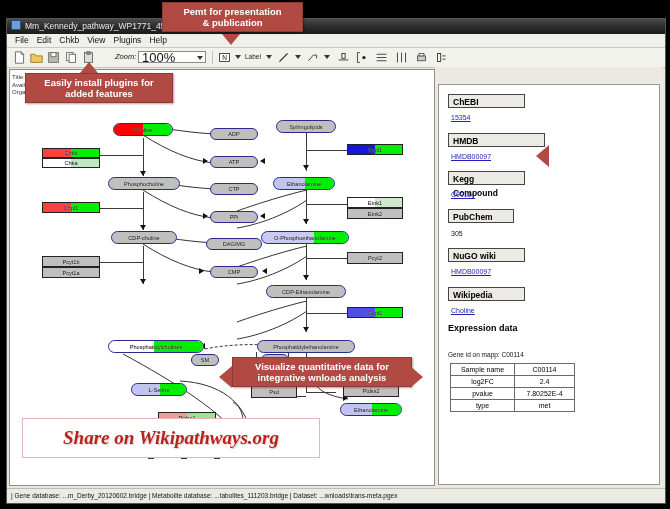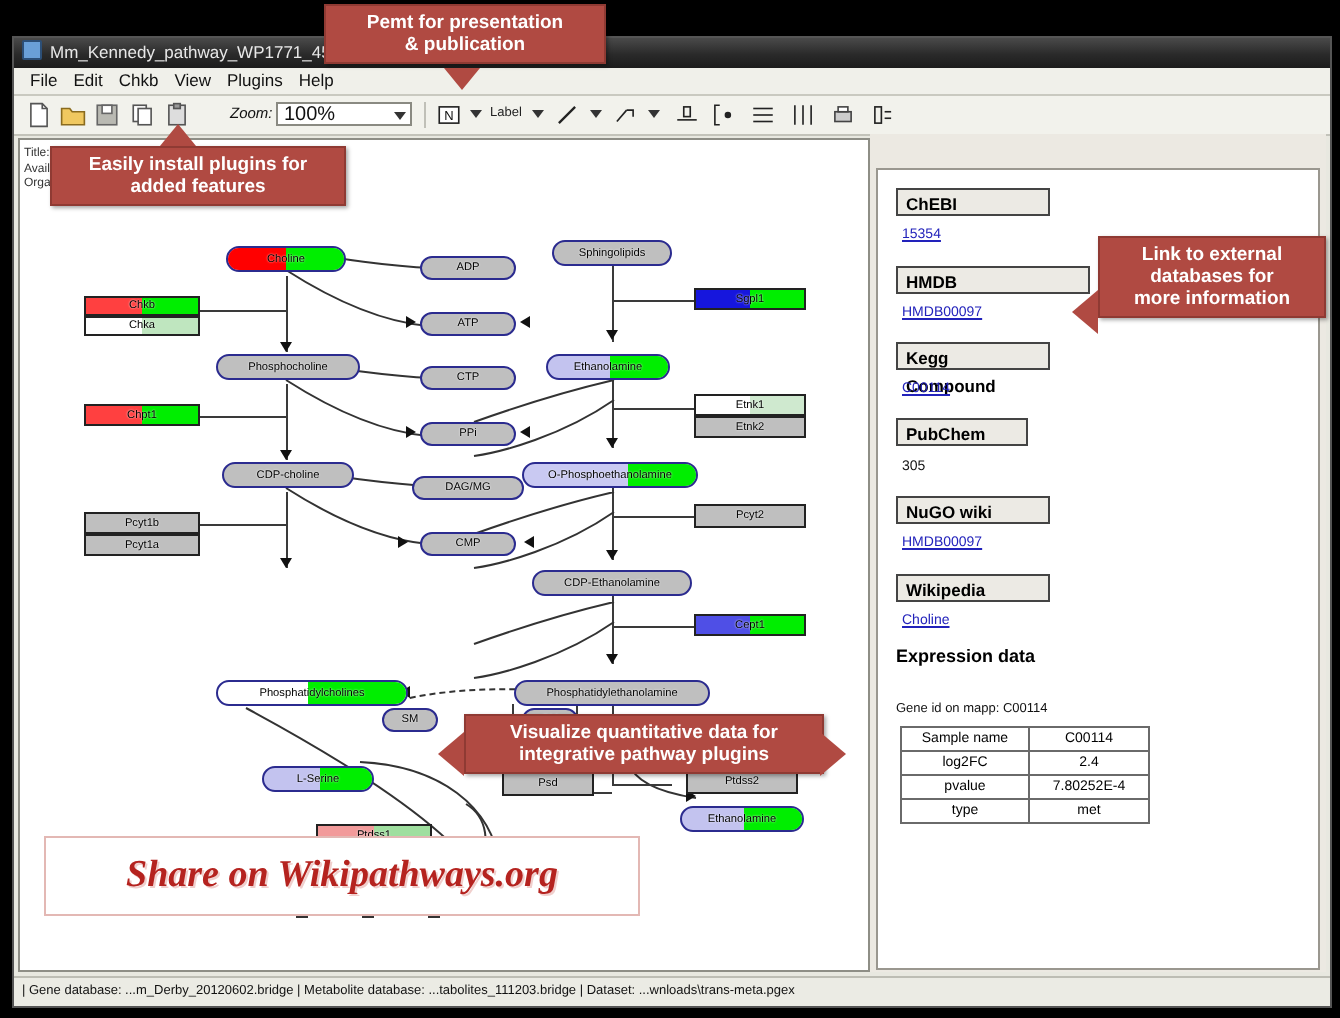--- a/index.html
+++ b/index.html
@@ -12,21 +12,21 @@
             color:#e8e8e8;font-size:8.5px;line-height:15px;padding-left:4px;white-space:nowrap;overflow:hidden;}
   .tb-ico{display:inline-block;width:8px;height:8px;background:#6aa0d8;border:1px solid #2c4f77;border-radius:1px;
           vertical-align:-1px;margin-right:4px;}
   .menubar{height:13px;background:#f0f0ea;border-bottom:1px solid #c9c9c0;font-size:8.5px;line-height:13px;
            padding-left:4px;color:#111;}
   .menubar span{display:inline-block;padding:0 4px;cursor:default;}
   .toolbar{height:19px;background:#f2f2ec;border-bottom:1px solid #c3c3ba;position:relative;}
   .tbtn{position:absolute;top:3px;width:13px;height:13px;}
   .zlabel{position:absolute;top:4px;font-size:7.5px;color:#111;font-style:italic;}
   .zoombox{position:absolute;top:3px;height:12px;background:#fff;border:1px solid #8a8a82;
-           font-size:10px;line-height:12px;padding-left:3px;color:#111;box-sizing:border-box;}
+           font-size:13px;line-height:12px;padding-left:3px;color:#111;box-sizing:border-box;}
   .zoombox .arw{position:absolute;right:2px;top:4px;border-left:3px solid transparent;border-right:3px solid transparent;border-top:4px solid #333;}
   .sep{position:absolute;top:3px;width:1px;height:13px;background:#c0c0b8;}
   .tdrop{position:absolute;top:7px;border-left:3px solid transparent;border-right:3px solid transparent;border-top:4px solid #333;}
   .tsmall{position:absolute;top:5px;font-size:6.5px;color:#222;}
   .viscombo{position:absolute;top:2px;height:13px;background:#fff;border:1px solid #8a8a82;font-size:7.5px;
             line-height:13px;padding-left:3px;color:#111;box-sizing:border-box;}
   .viscombo .arw{position:absolute;right:3px;top:5px;border-left:3px solid transparent;border-right:3px solid transparent;border-top:4px solid #333;}
 
   
   .bodyarea{position:absolute;left:0;top:48px;right:0;bottom:15px;}
@@ -488,30 +488,23 @@
   <div class="ptr-d" style="left:222px;top:34px"></div>
 
   <div class="callout" style="left:25px;top:73px;width:146px">
     <span class="cotxt">
       <span>Easily install plugins for</span><br>
       <span>added features</span>
     </span>
   </div>
   <div class="ptr-u" style="left:80px;top:62px"></div>
 
-  <div class="callout" style="left:549px;top:118px;width:112px">
-    <span class="cotxt">
-      <span>Link  to external</span><br>
-      <span>databases  for</span><br>
-      <span>more information</span>
-    </span>
-  </div>
   <div class="ptr-l" style="left:536px;top:145px"></div>
 
   <div class="callout" style="left:232px;top:357px;width:178px">
     <span class="cotxt">
       <span>Visualize quantitative data  for</span><br>
-      <span>integrative pathway plugins</span>
+      <span>integrative wnloads analysis</span>
     </span>
   </div>
   <div class="ptr-r" style="left:410px;top:366px"></div>
   <div class="ptr-l" style="left:219px;top:366px"></div>
 </div>
 
 </body></html>

